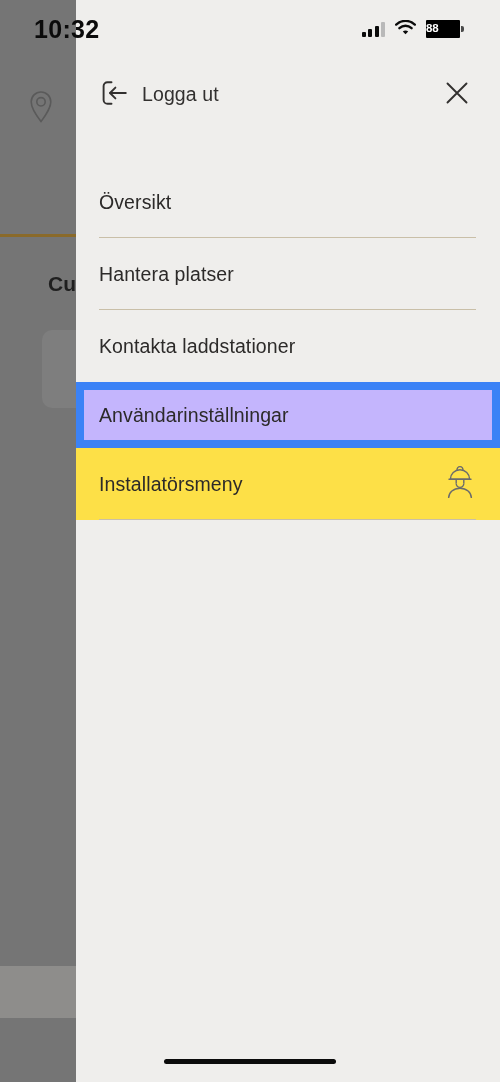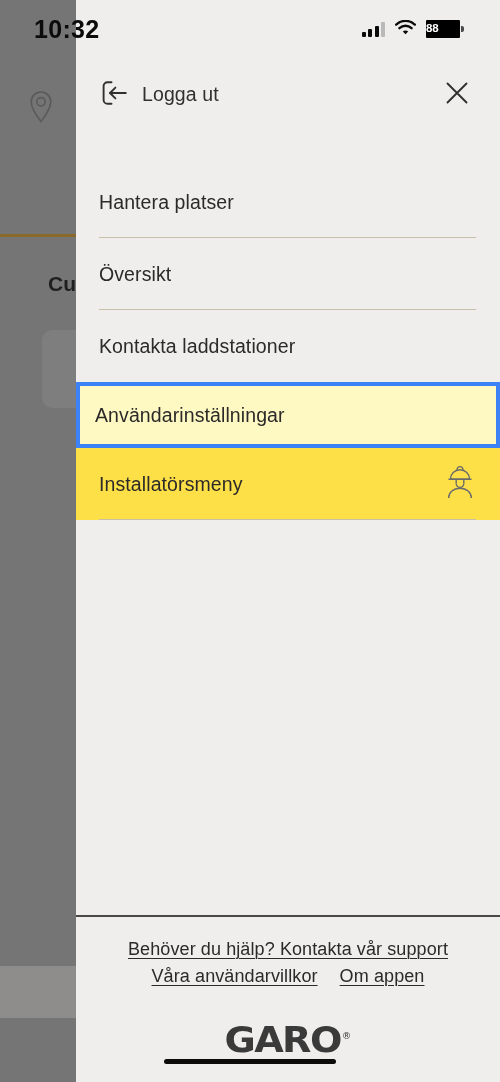--- a/index.html
+++ b/index.html
@@ -123,24 +123,24 @@
     font-size:19.5px; color:#2c2a29; letter-spacing:.1px;
   }
   .menu-item .divider {
     position:absolute; left:23px; right:24px; bottom:0;
     height:1.5px; background:#c9bfa8;
   }
   .menu-item.installer { background:#fde047; }
 
   
   .menu-item.highlight {
-    border:4px solid #3b82f6;
+    border:8px solid #3b82f6;
     height:66px;
     padding-left:15px;
-    background:#fef9c3;
+    background:#c4b5fd;
   }
   .menu-item.highlight .mlabel { font-size:19.5px; }
 
   .spacer { flex:1 1 auto; }
 
   
   .panel-foot { flex:none; padding-bottom:22px; }
   .foot-rule {
     height:2px; background:#4a4846; margin:0 0 22px 0;
   }
@@ -238,26 +238,26 @@
         <svg width="26" height="26" viewBox="0 0 26 26" fill="none">
           <path d="M3.5 3.5L22.5 22.5M22.5 3.5L3.5 22.5" stroke="#32302f" stroke-width="1.9" stroke-linecap="round"></path>
         </svg>
       </span>
     </button>
   </div>
 
   <nav class="menu">
 
     <div class="menu-item">
+      <span class="mlabel">Översikt</span>
+      <span class="divider"></span>
+    </div>
+
+    <div class="menu-item">
       <span class="mlabel">Hantera platser</span>
-      <span class="divider"></span>
-    </div>
-
-    <div class="menu-item">
-      <span class="mlabel">Översikt</span>
       <span class="divider"></span>
     </div>
 
     <div class="menu-item">
       <span class="mlabel">Kontakta laddstationer</span>
     </div>
 
     <div class="menu-item highlight">
       <span class="mlabel">Användarinställningar</span>
     </div>
@@ -274,32 +274,15 @@
           <path d="M4.6 33C4.6 27.3 9.6 23.2 16 23.2C22.4 23.2 27.4 27.3 27.4 33" stroke="#6b6b6b" stroke-width="1.4" fill="none"></path>
         </svg>
       </span>
       <span class="divider"></span>
     </div>
 
   </nav>
 
   <div class="spacer"></div>
 
-  <div class="panel-foot">
-    <div class="foot-rule"></div>
-    <div class="links">
-      <div class="row1">
-        <a class="flink">Behöver du hjälp? Kontakta vår support</a>
-      </div>
-      <div class="row2">
-        <a class="flink">Våra användarvillkor</a>
-        <a class="flink">Om appen</a>
-      </div>
-    </div>
-    <div class="logo-wrap">
-      <span class="garo">
-        <span>GARO</span><sup>®</sup>
-      </span>
-    </div>
-  </div>
 </div>
 
 <div id="home-indicator"></div>
 
 </body></html>

